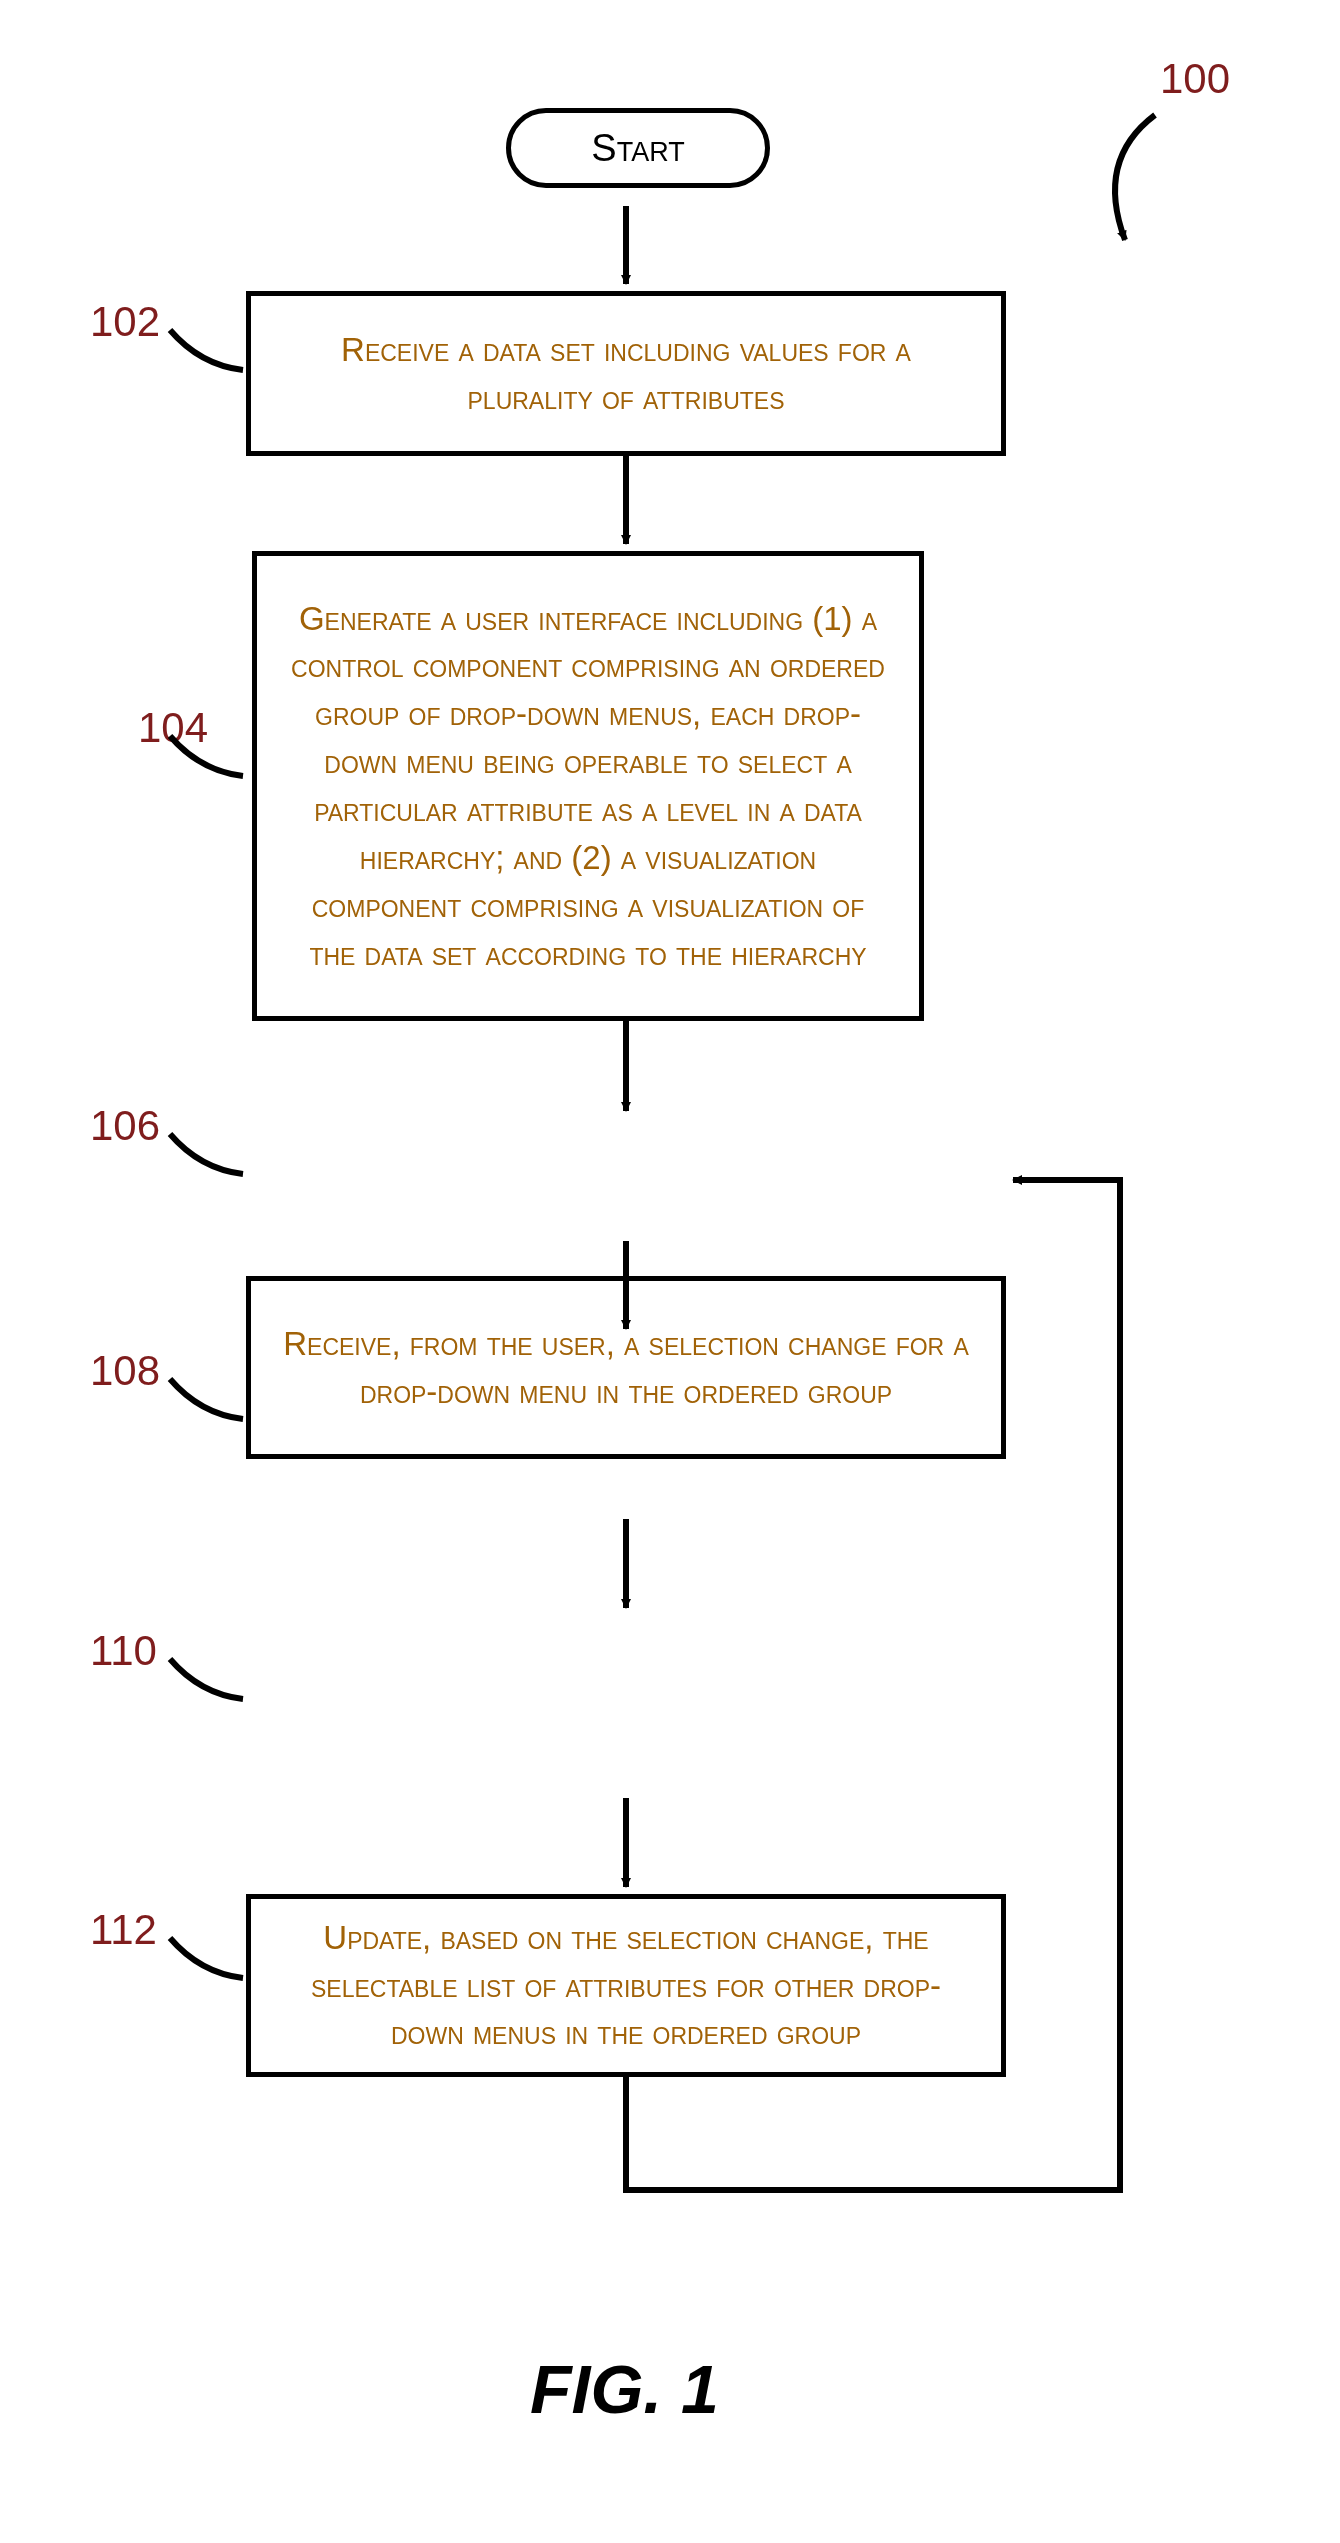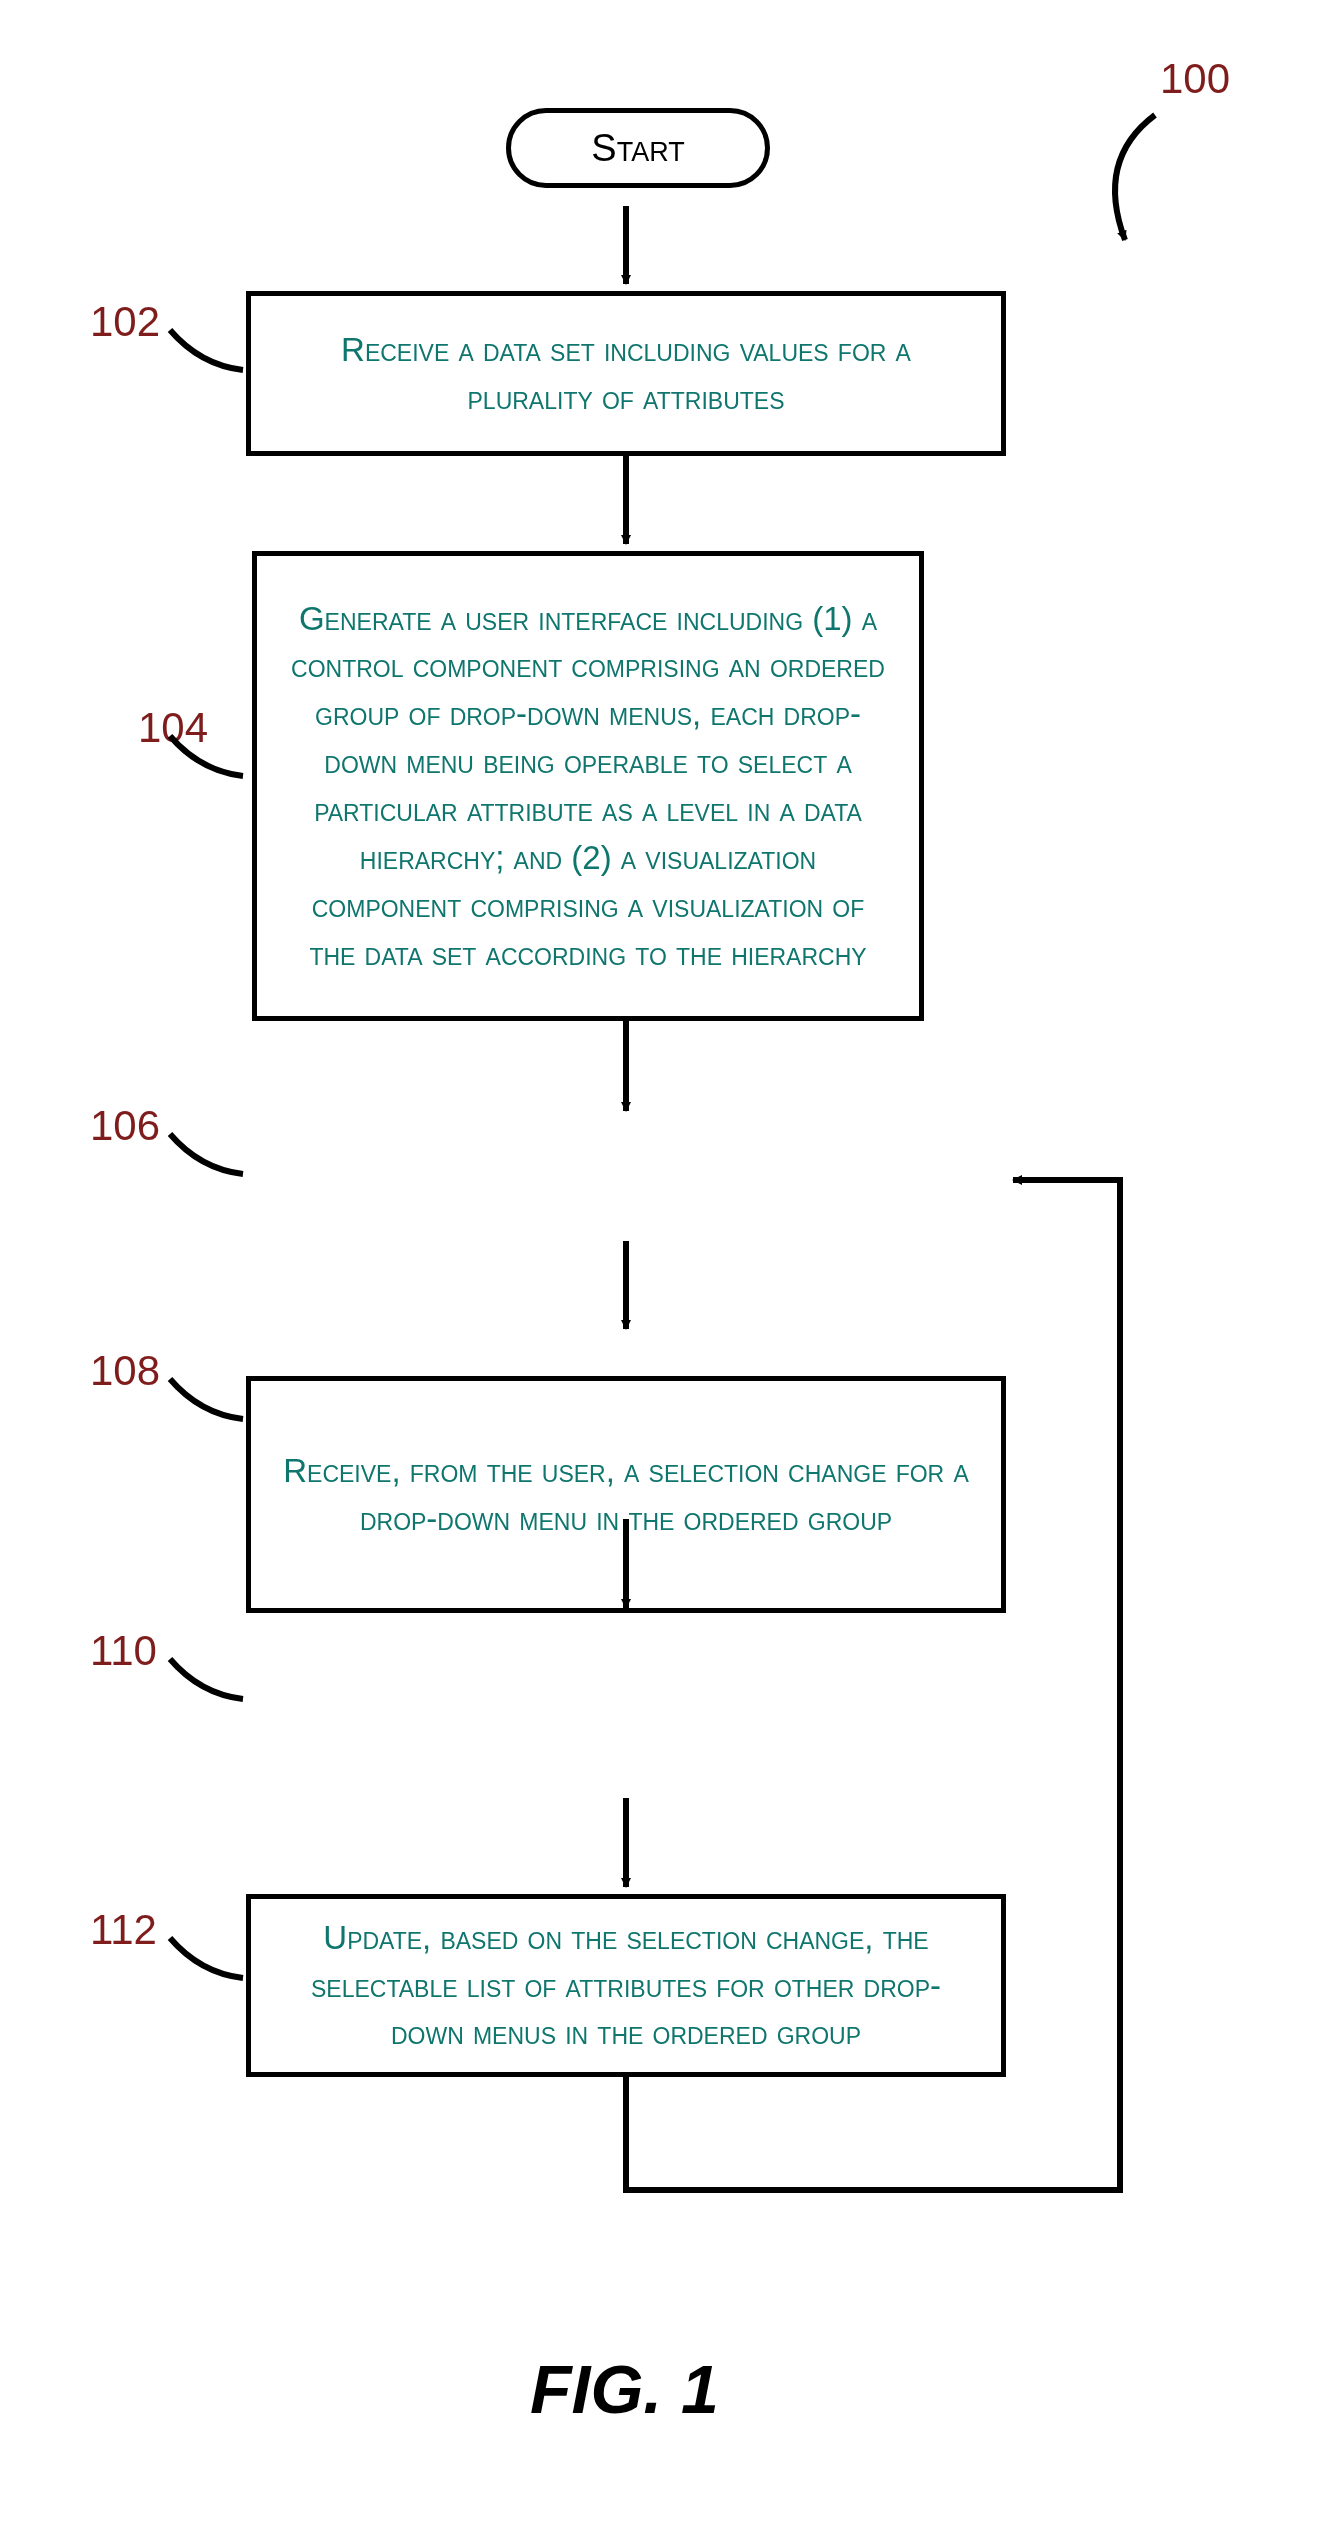--- a/index.html
+++ b/index.html
@@ -22,21 +22,21 @@
     display: flex;
     align-items: center;
     justify-content: center;
     text-align: center;
     padding: 20px 30px;
   }
   .box-text {
     font-variant: small-caps;
     font-size: 33px;
     line-height: 1.45;
-    color: #0f766e;
+    color: #a16207;
   }
   .start-pill {
     position: absolute;
     border: 5px solid #000;
     border-radius: 60px;
     background: #fff;
     box-sizing: border-box;
     display: flex;
     align-items: center;
     justify-content: center;
@@ -78,21 +78,21 @@
 
   <div class="box" style="left:246px; top:291px; width:760px; height:165px;">
     <div class="box-text">Receive a data set including values for a plurality of attributes</div>
   </div>
 
   <div class="box" style="left:252px; top:551px; width:672px; height:470px;">
     <div class="box-text">Generate a user interface including (1) a control component comprising an ordered group of drop-down menus, each drop-down menu being operable to select a particular attribute as a level in a data hierarchy; and (2) a visualization component comprising a visualization of the data set according to the hierarchy</div>
   </div>
 
 
-  <div class="box" style="left:246px; top:1376px; width:760px; height:237px;">
+  <div class="box" style="left:246px; top:1276px; width:760px; height:183px;">
     <div class="box-text">Receive, from the user, a selection change for a drop-down menu in the ordered group</div>
   </div>
 
 
   <div class="box" style="left:246px; top:1894px; width:760px; height:183px;justify-content:flex-end;">
     <div class="box-text">Update, based on the selection change, the selectable list of attributes for other drop-down menus in the ordered group</div>
   </div>
 
   <div class="ref-label" style="left:1160px; top:55px;">100</div>
   <div class="ref-label" style="left:90px; top:298px;">102</div>

